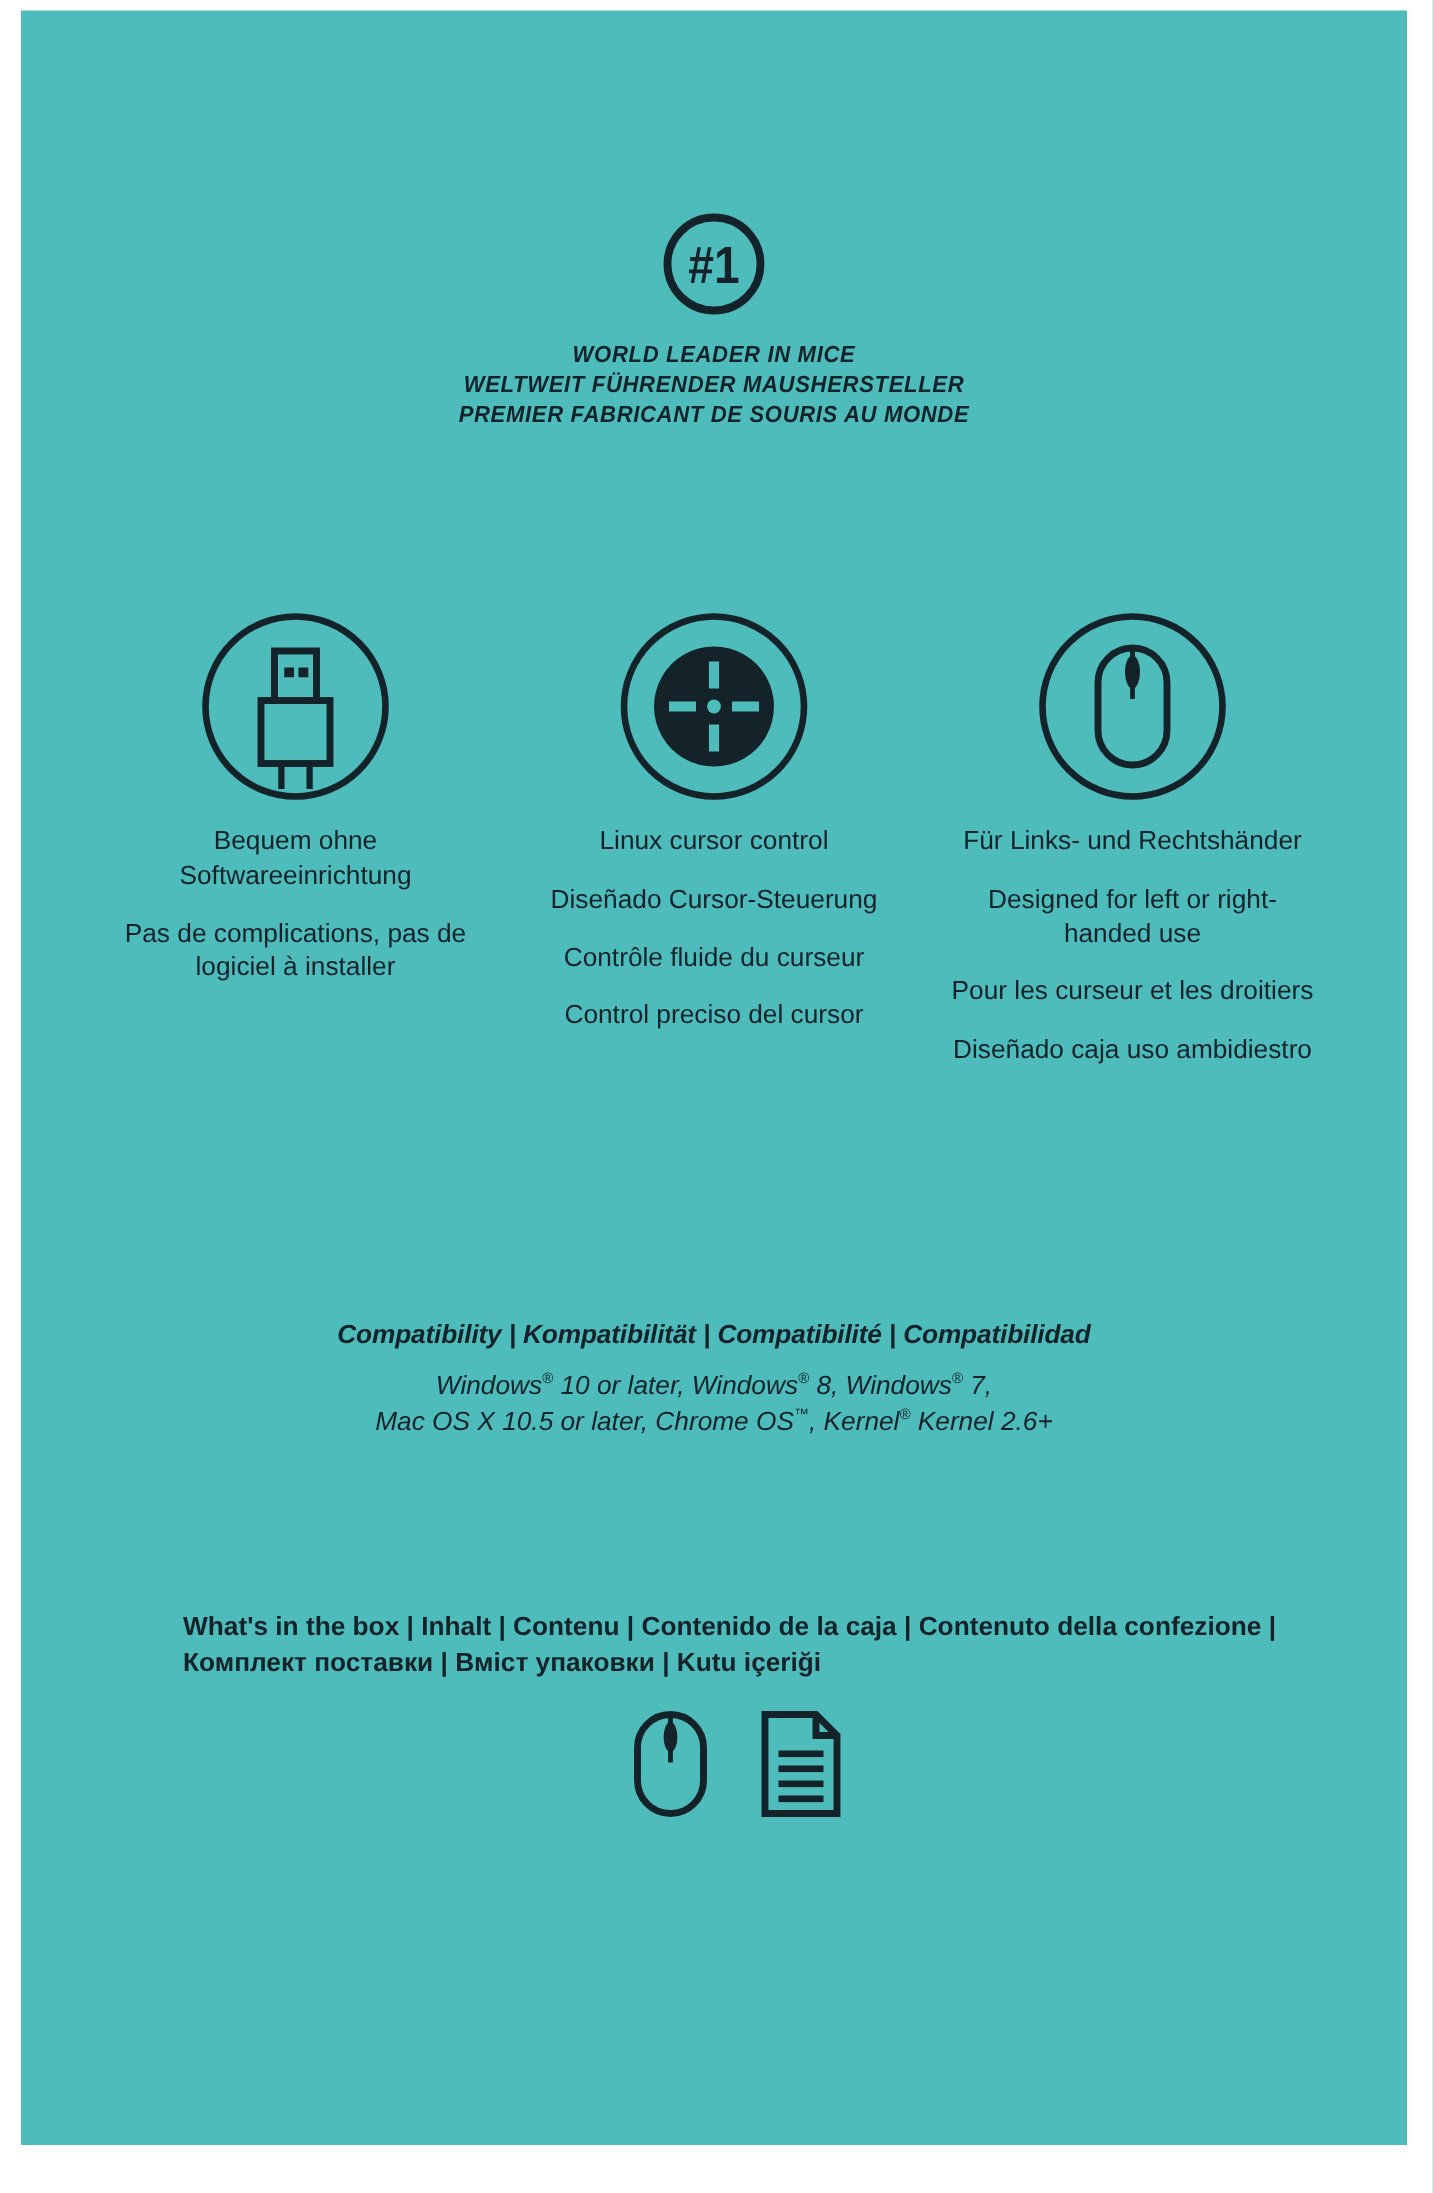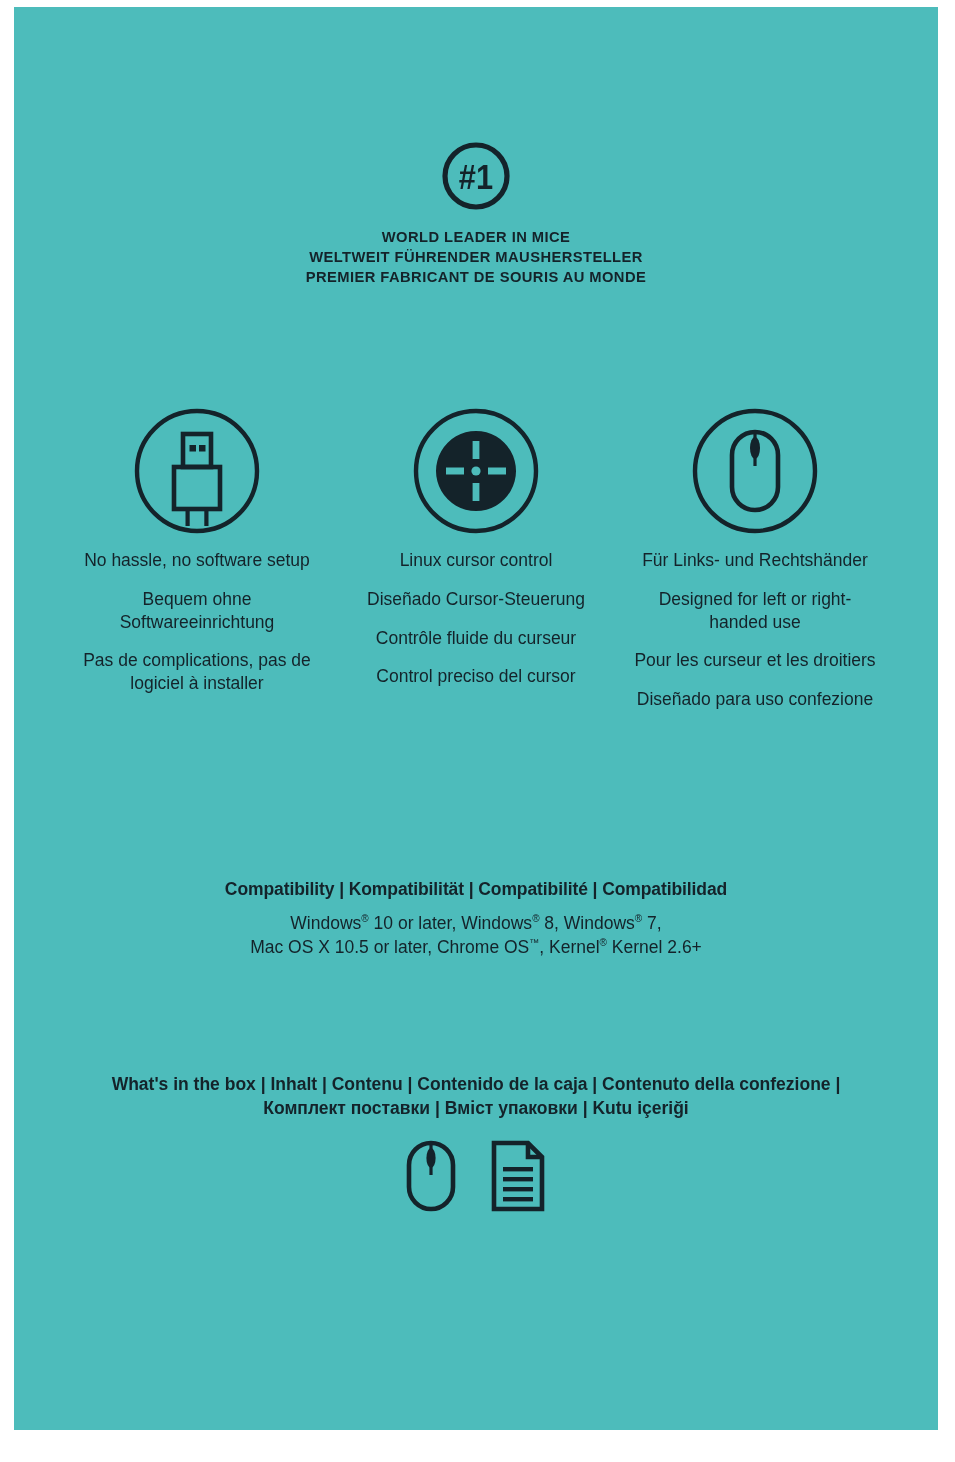--- a/index.html
+++ b/index.html
@@ -33,20 +33,21 @@
     width: 100%;
     text-align: center;
   }
   .badge-circle {
     display: block;
     margin: 0 auto;
   }
   .badge-lines {
     margin-top: 15px;
     line-height: 1.30;
+    font-style: italic;
   }
   .badge-line {
     font-size: 15.5px;
     font-weight: bold;
     letter-spacing: 0.45px;
     text-transform: uppercase;
     transform: scaleX(0.95);
     color: #14232a;
   }
 
@@ -81,20 +82,21 @@
   }
   .feature-text:last-child { margin-bottom: 0; text-align: center; }
 
   
   .compat {
     position: absolute;
     left: 0;
     top: 872px;
     width: 100%;
     text-align: center;
+    font-style: italic;
   }
   .compat-title {
     font-size: 17.5px;
     font-weight: bold;
     letter-spacing: -0.1px;
     color: #14232a;
   }
   .compat-body {
     margin-top: 11px;
     font-size: 17.5px;
@@ -104,24 +106,23 @@
   }
   .compat-body sup {
     font-size: 10px;
     vertical-align: super;
     line-height: 0;
   }
 
   
   .box-section {
     position: absolute;
-    left: 0;
+    left: 16px;
     top: 1065px;
     width: 100%;
-    text-align: center;
   }
   .box-title {
     font-size: 17.5px;
     font-weight: bold;
     line-height: 1.38;
     max-width: 740px;
     margin: 0 auto;
     color: #14232a;
   }
   .box-icons {
@@ -157,21 +158,20 @@
           <circle cx="65" cy="65" r="60" fill="none" stroke="#14232a" stroke-width="4.4"></circle>
           <rect x="51" y="28" width="28" height="33" fill="none" stroke="#14232a" stroke-width="4.6"></rect>
           <rect x="57.5" y="39" width="6.5" height="6.5" fill="#14232a"></rect>
           <rect x="67" y="39" width="6.5" height="6.5" fill="#14232a"></rect>
           <rect x="42" y="61" width="46" height="42" fill="none" stroke="#14232a" stroke-width="4.6"></rect>
           <rect x="53.5" y="103" width="4.2" height="17" fill="#14232a"></rect>
           <rect x="72.3" y="103" width="4.2" height="17" fill="#14232a"></rect>
         </svg>
       </div>
       <div class="feature-texts">
-        <p class="feature-text">No hassle, no software setup</p>
         <p class="feature-text">Bequem ohne Softwareeinrichtung</p>
         <p class="feature-text">Pas de complications, pas de logiciel à installer</p>
       </div>
     </div>
 
     <div class="feature-col">
       <div class="feature-icon">
         <svg width="130" height="130" viewBox="0 0 130 130">
           <circle cx="65" cy="65" r="60" fill="none" stroke="#14232a" stroke-width="4.4"></circle>
           <path fill="#14232a" fill-rule="evenodd" d="
@@ -198,21 +198,21 @@
           <circle cx="65" cy="65" r="60" fill="none" stroke="#14232a" stroke-width="4.4"></circle>
           <rect x="42" y="26" width="46" height="78" rx="23" ry="23" fill="none" stroke="#14232a" stroke-width="4.6"></rect>
           <rect x="63.4" y="28" width="3.2" height="32" fill="#14232a"></rect>
           <ellipse cx="65" cy="42" rx="5" ry="11" fill="#14232a"></ellipse>
         </svg>
       </div>
       <div class="feature-texts">
         <p class="feature-text">Für Links- und Rechtshänder</p>
         <p class="feature-text">Designed for left or right-handed use</p>
         <p class="feature-text">Pour les curseur et les droitiers</p>
-        <p class="feature-text">Diseñado para uso confezione</p>
+        <p class="feature-text">Diseñado caja uso ambidiestro</p>
       </div>
     </div>
   </div>
 
   <div class="compat">
     <div class="compat-title">Compatibility | Kompatibilität | Compatibilité | Compatibilidad</div>
     <div class="compat-body">
       <div>
         <span>Windows</span><sup>®</sup><span> 10 or later, Windows</span><sup>®</sup><span> 8, Windows</span><sup>®</sup><span> 7,</span>
       </div>

